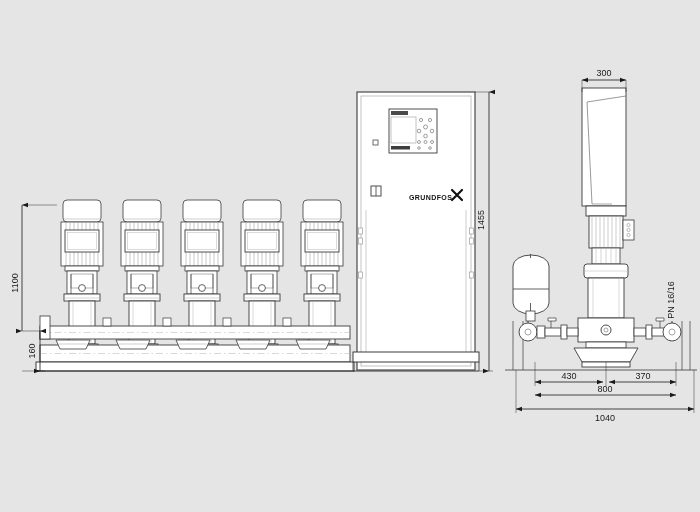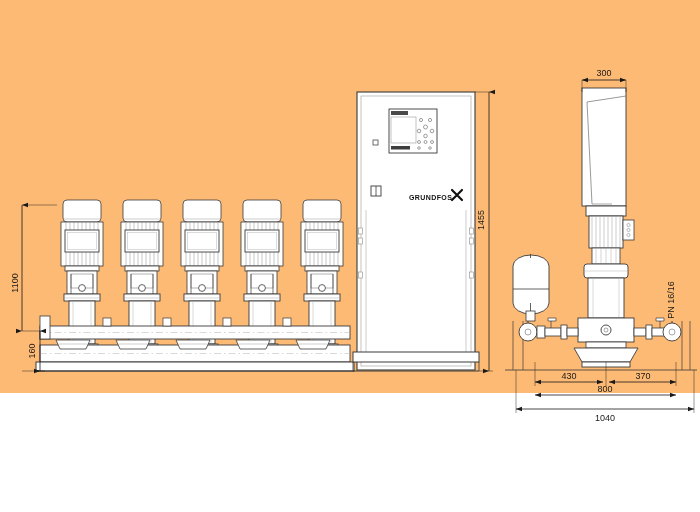--- a/index.html
+++ b/index.html
@@ -1,18 +1,18 @@
 <!DOCTYPE html>
 <html><head>
 <meta charset="utf-8">
 <style>
   html,body{margin:0;padding:0;background:#ffffff;}
   body{width:700px;height:512px;overflow:hidden;
        font-family:"Liberation Sans", sans-serif;}
-  #sheet{position:relative;width:700px;height:393px;background:#fdba74;}
+  #sheet{position:relative;width:700px;height:512px;background:#e5e5e5;}
   svg{display:block;}
   .dimtxt{font-family:"Liberation Sans", sans-serif;font-size:9px;fill:#1a1a1a;}
   .dimtxt-v{font-family:"Liberation Sans", sans-serif;font-size:9px;fill:#1a1a1a;}
   .logotxt{font-family:"Liberation Sans", sans-serif;font-size:7px;font-weight:bold;fill:#111;letter-spacing:0.4px;}
 </style>
 </head>
 <body>
 
 <div id="sheet">
 

